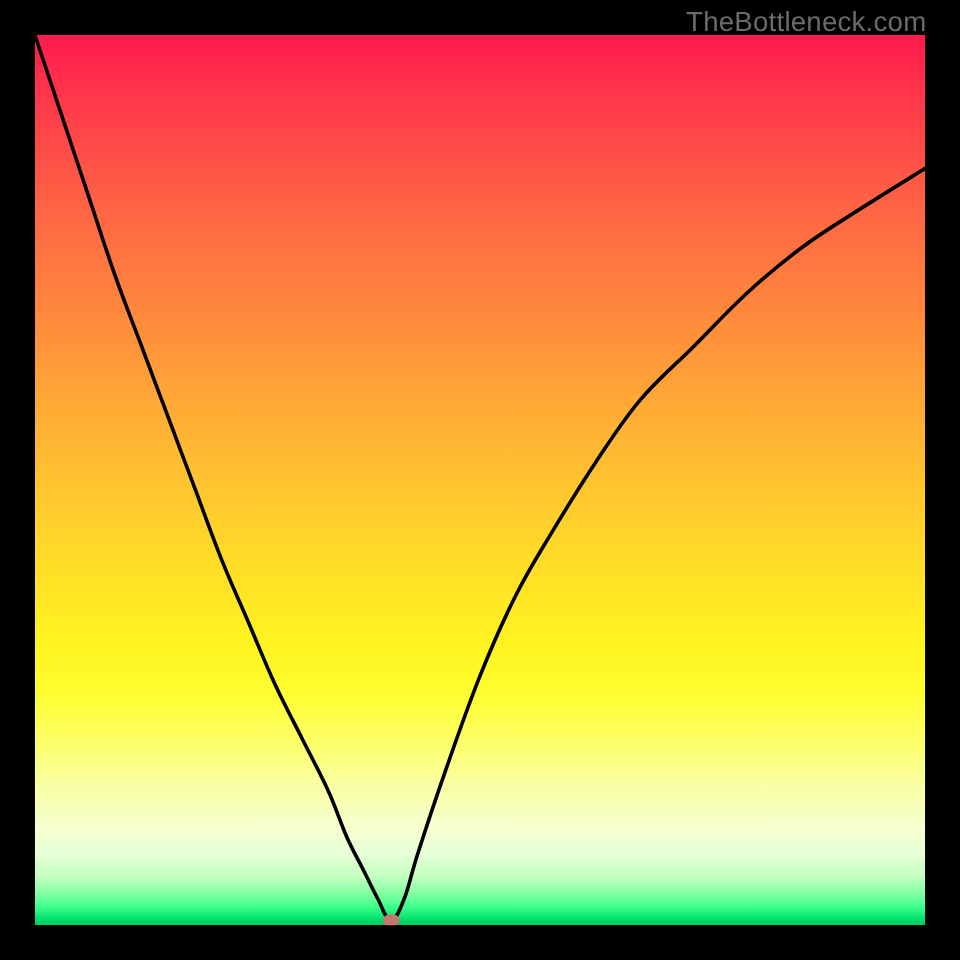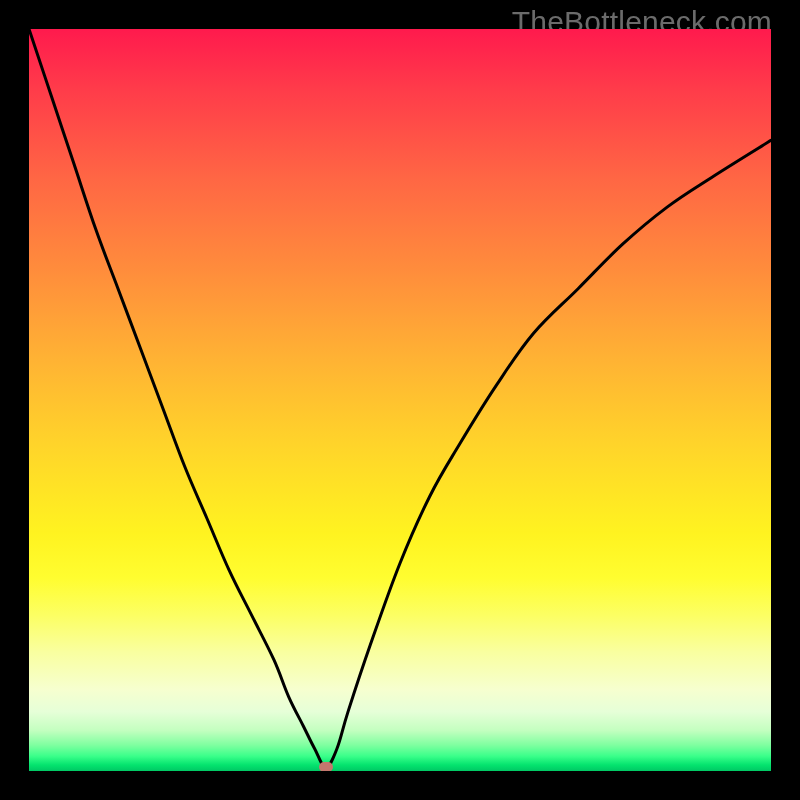--- a/index.html
+++ b/index.html
@@ -72,21 +72,21 @@
     height: 10px;
     border-radius: 5px / 5px;
     background: #c4776e;
     transform: translate(-50%, -50%);
   }
   .watermark {
     position: absolute;
     top: 5px;
     right: 28px;
     color: #6b6b6b;
-    font-size: 30px;
+    font-size: 23px;
     letter-spacing: 0.2px;
     user-select: none;
   }
 </style>
 </head>
 <body>
 
 <div class="frame">
   <div class="watermark">TheBottleneck.com</div>
   <div class="plot-area">

